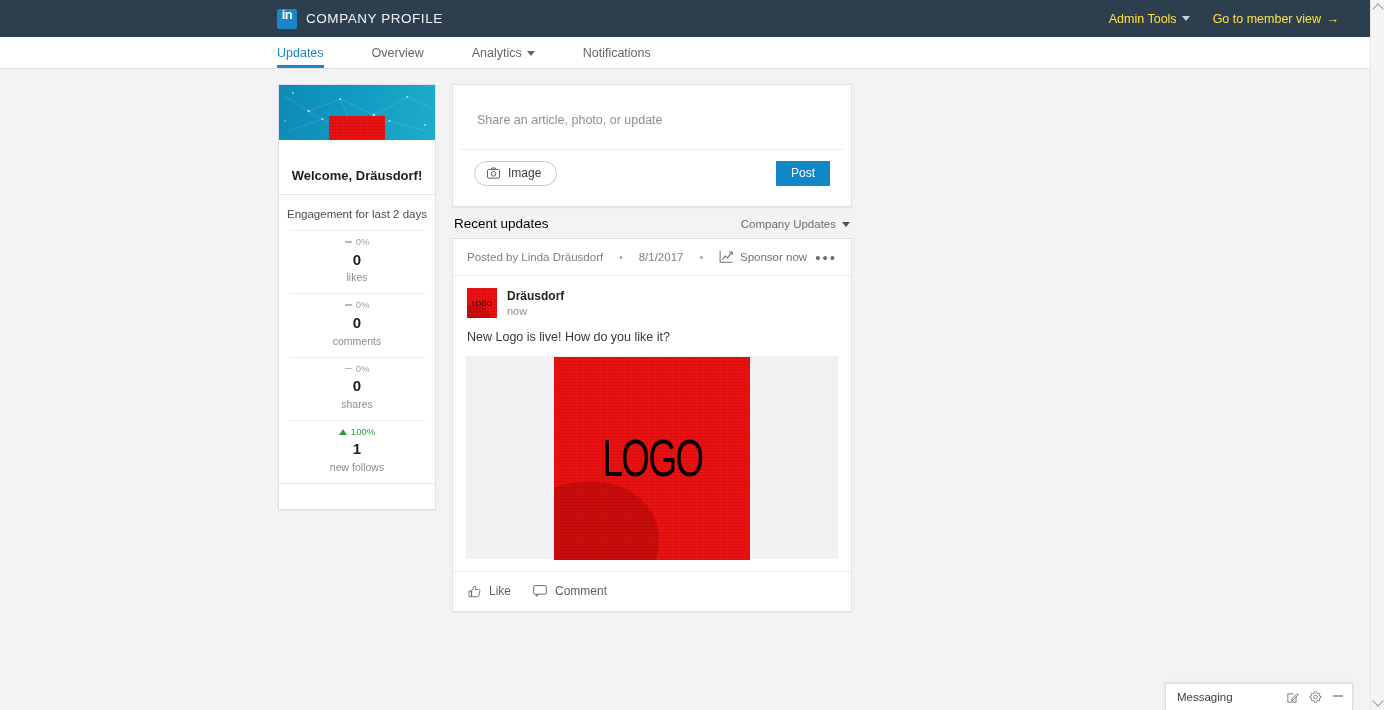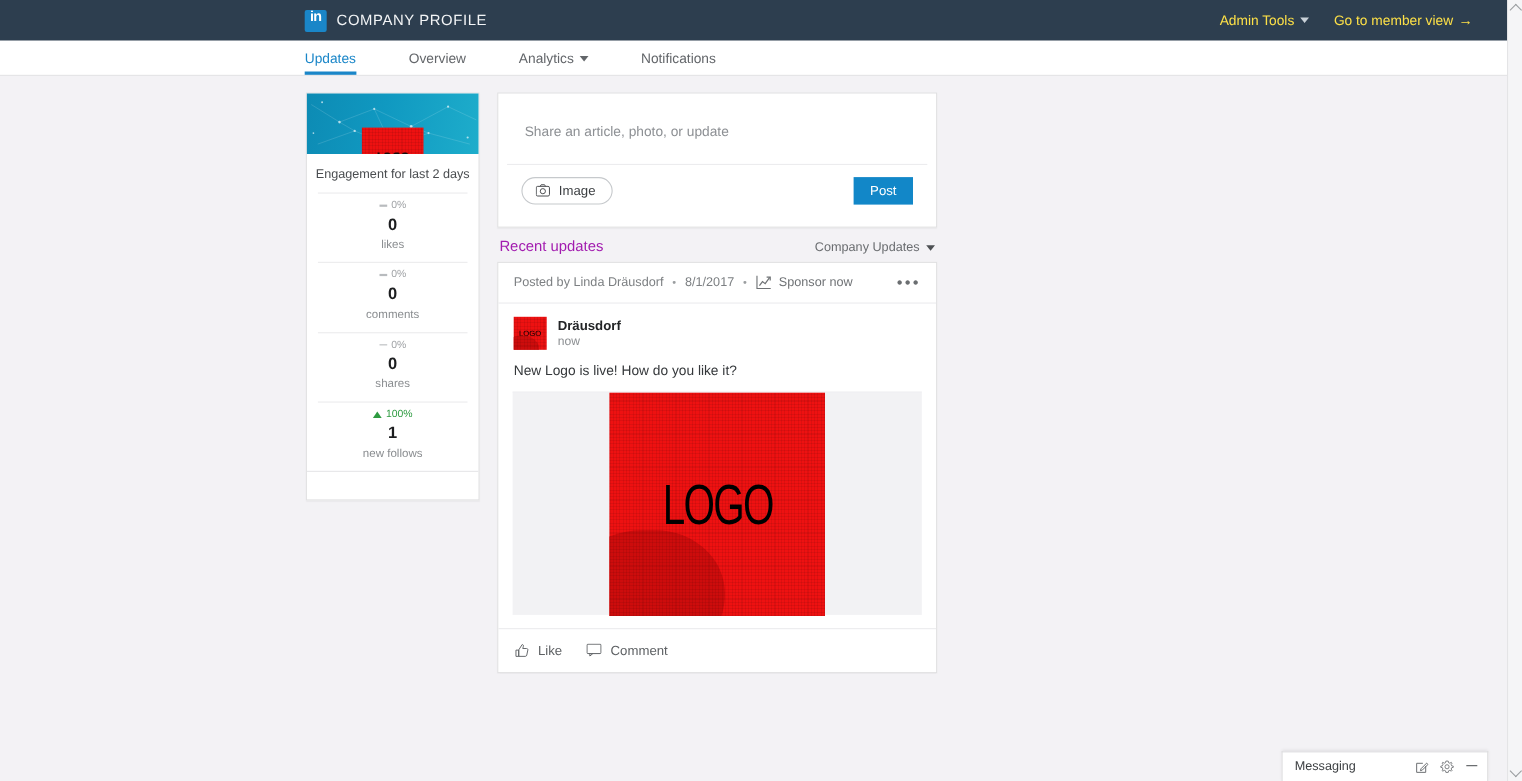--- a/index.html
+++ b/index.html
@@ -256,39 +256,39 @@
     cursor: pointer;
     font-family: inherit;
   }
 
   .recent-row {
     display: flex;
     align-items: baseline;
     justify-content: space-between;
     padding: 9px 2px 7px 2px;
   }
-  .recent-title { font-size: 13.5px; color: #a21caf; }
+  .recent-title { font-size: 13.5px; color: #000000; }
   .recent-filter {
     font-size: 11.5px;
     color: #6a6d70;
     display: flex;
     align-items: center;
     gap: 6px;
     cursor: pointer;
   }
   .recent-filter .caret-down { border-top-color: #4d5053; }
 
   .post-meta {
     display: flex;
     align-items: center;
     padding: 11px 14px 11px;
     border-bottom: 1px solid #ececee;
     font-size: 11.5px;
     color: #7d8083;
-    gap: 8px;
+    gap: 16px;
     position: relative;
   }
   .meta-dot { font-size: 10px; color: #9a9d9f; }
   .sponsor {
     display: inline-flex;
     align-items: center;
     gap: 6px;
     color: #6f7275;
     cursor: pointer;
   }
@@ -480,20 +480,21 @@
               <circle cx="6" cy="36" r="0.8"></circle>
           </g>
         </svg>
         <div class="logo-tile">
 
           <span class="logo-word">LOGO</span>
           <div class="texture"></div>
         </div>
       </div>
 
+      <div class="welcome">Welcome, Dräusdorf!</div>
       <div class="eng-title">Engagement for last 2 days</div>
 
       <div class="stat">
         <div class="stat-delta">
           <i class="dash-mark"></i>
           <span>0%</span>
         </div>
         <div class="stat-num">0</div>
         <div class="stat-label">likes</div>
       </div>

